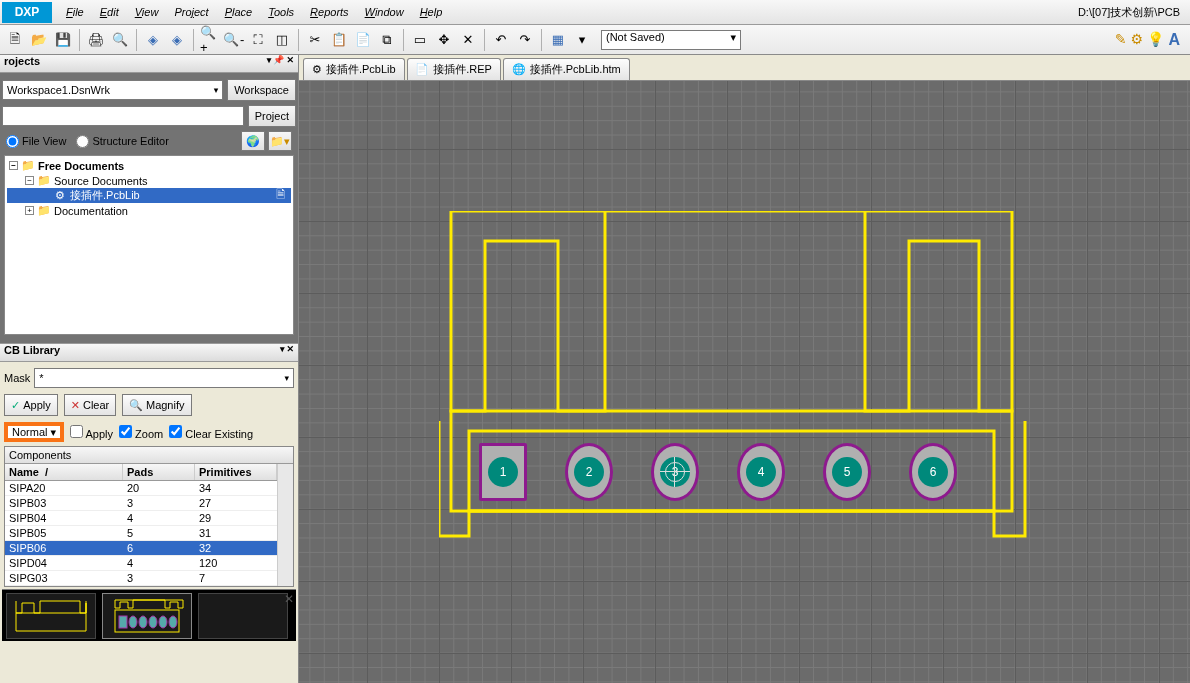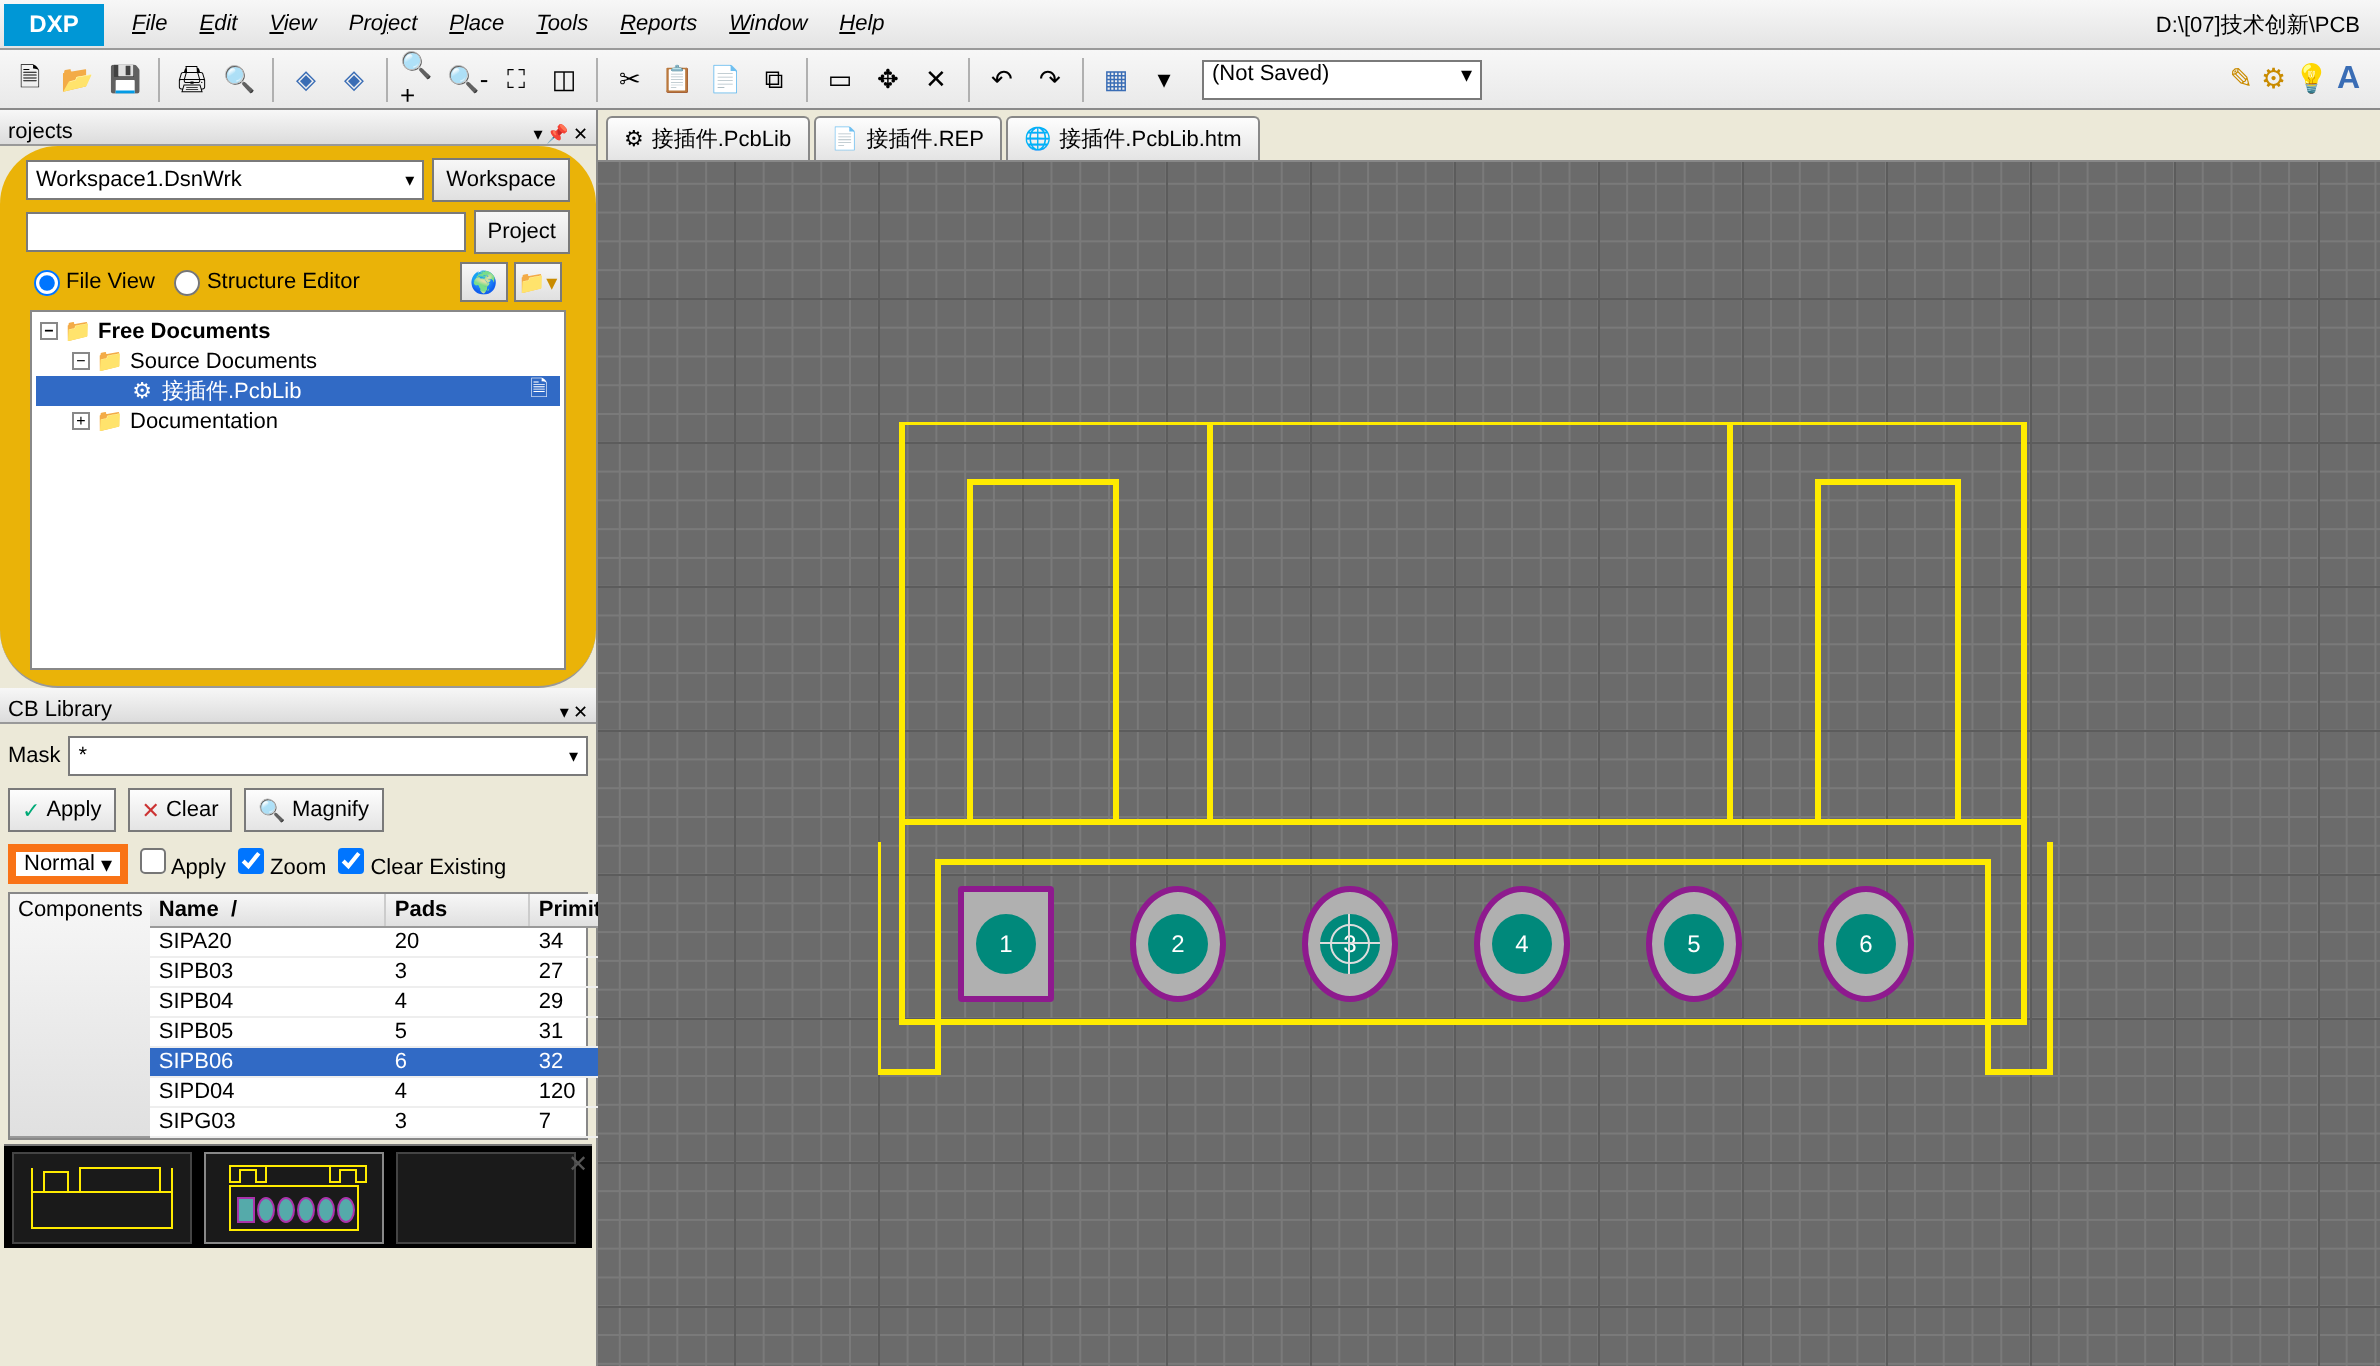--- a/index.html
+++ b/index.html
@@ -20,24 +20,24 @@
 .save-combo { height:20px; width:140px; border:1px solid #7a7a7a; background:#fff; display:flex; align-items:flex-start; padding:0 4px; margin-left:6px;}
 .save-combo .arrow { margin-left:auto;}
 .right-tools { margin-left:auto; display:flex; gap:4px; padding-right:6px;}
 .right-tools span { font-size:14px;}
 
 
 .main { flex:1; display:flex; position:relative; overflow:hidden;}
 .left-col { width:299px; display:flex; flex-direction:column; background:#ece9d8; border-right:1px solid #888;}
 
 
-.panel-title { height:18px; background:linear-gradient(#f7f7f7,#dcdcdc); border-bottom:1px solid #999; display:flex; align-items:flex-end; padding:0 4px; font-weight:normal;}
+.panel-title { height:18px; background:linear-gradient(#f7f7f7,#dcdcdc); border-bottom:1px solid #999; display:flex; align-items:flex-start; padding:0 4px; font-weight:bold;}
 .panel-title .ctrls { margin-left:auto; display:flex; gap:2px;}
 .panel-title .ctrls span { font-size:9px; cursor:default;}
-.proj-body { background:#eab308; padding:4px 13px; border-bottom:1px solid #999;border-radius:29px;}
+.proj-body { background:#737373; padding:4px 2px; border-bottom:1px solid #999;}
 .row { display:flex; align-items:center; gap:4px; padding:2px 0;}
 .combo { flex:1; height:20px; border:1px solid #7a7a7a; background:#fff; display:flex; align-items:center; padding:0 4px;}
 .combo .arrow { margin-left:auto; font-size:9px;}
 .btn { height:22px; border:1px solid #7a7a7a; background:linear-gradient(#f7f7f7,#e0e0e0); padding:0 6px; display:flex; align-items:center; cursor:default;}
 .input { flex:1; height:20px; border:1px solid #7a7a7a; background:#fff;}
 .radios { display:flex; align-items:center; gap:10px; padding:2px 4px;}
 .radios label { display:flex; align-items:center; gap:3px;}
 .icon-btn { width:24px; height:20px; border:1px solid #7a7a7a; background:linear-gradient(#f7f7f7,#e0e0e0); display:flex; align-items:center; justify-content:center; font-size:11px;}
 .tree { background:#fff; border:1px solid #888; height:180px; margin:2px 2px 4px 2px; overflow:auto; padding:2px;}
 .tree-row { display:flex; align-items:center; height:15px; gap:3px; padding-left:2px;}
@@ -48,21 +48,21 @@
 .indent1 { padding-left:18px;}
 .indent2 { padding-left:34px;}
 
 
 .lib-body { background:#ece9d8; padding:4px 2px; flex:1; display:flex; flex-direction:column;}
 .mask-row { display:flex; align-items:center; gap:4px; padding:2px 2px;}
 .action-row { display:flex; gap:6px; padding:4px 2px;}
 .small-btn { height:22px; border:1px solid #7a7a7a; background:linear-gradient(#fdfdfd,#e4e4e4); padding:0 6px; display:flex; align-items:center; gap:3px; cursor:default;}
 .check-row { display:flex; align-items:center; gap:6px; padding:2px 2px;}
 .ncombo { width:60px; height:20px; border:4px solid #f97316; background:#fff; display:flex; align-items:center; padding:0 4px;}
-.grid { border:1px solid #888; background:#fff; margin:2px; display:flex; flex-direction:row; font-size:11px;}
+.grid { border:1px solid #888; background:#fff; margin:2px; display:flex; flex-direction:column; font-size:11px;}
 .grid-title { background:linear-gradient(#f7f7f7,#e0e0e0); border-bottom:1px solid #999; padding:2px 4px;}
 .grid-head { display:flex; background:linear-gradient(#f7f7f7,#e0e0e0); border-bottom:1px solid #999;}
 .grid-head div { padding:2px 4px; border-right:1px solid #ccc;font-weight:bold;}
 .gc1{width:118px;} .gc2{width:72px;} .gc3{flex:1;}
 .grid-body { max-height:112px; overflow:auto;}
 .grid-row { display:flex; border-bottom:1px solid #eee;}
 .grid-row div { padding:1px 4px;}
 .grid-row.sel { background:#316ac5; color:#fff;}
 .vscroll-stub { width:16px; background:#e8e8e8; border-left:1px solid #ccc;}
 

